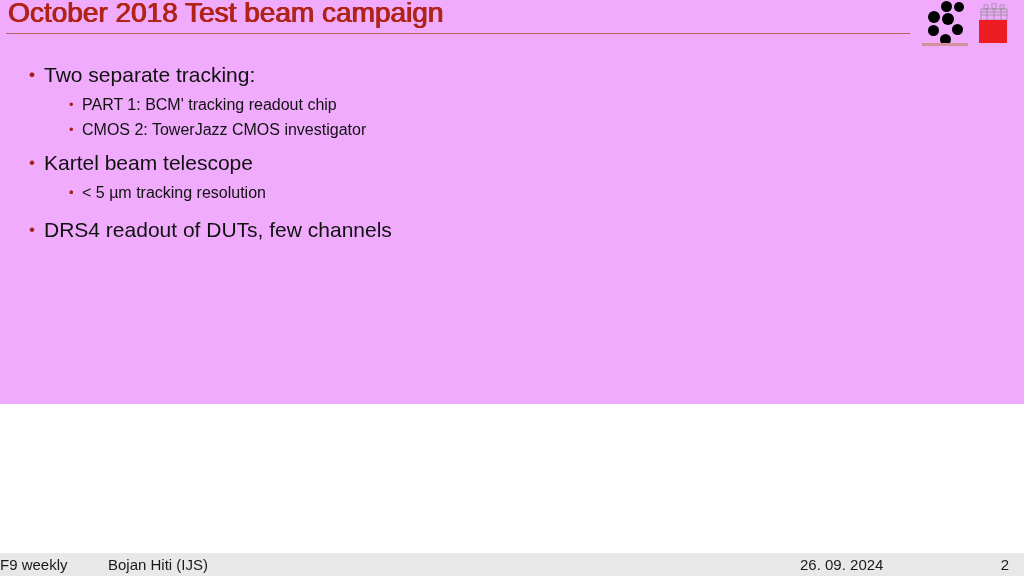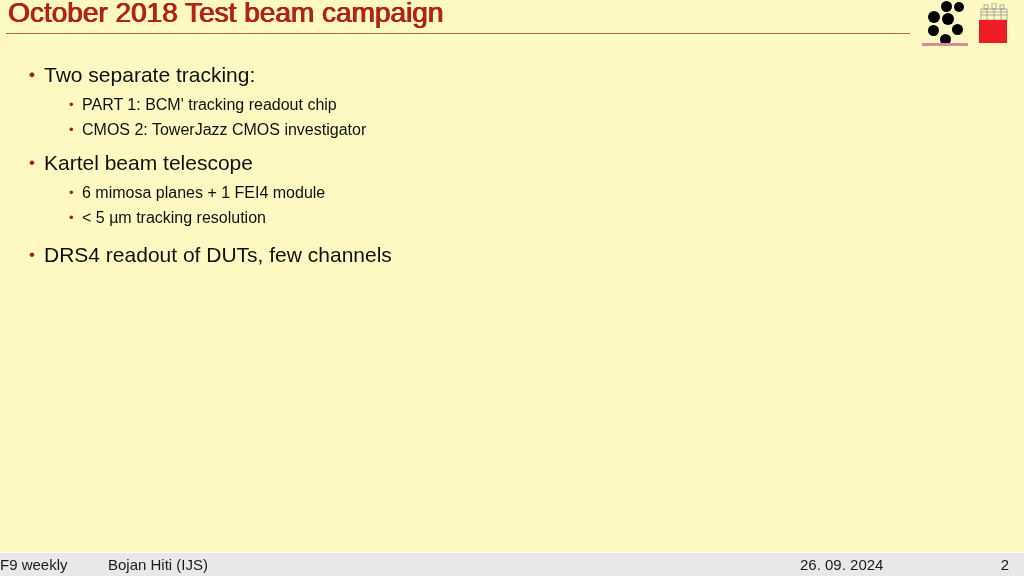--- a/index.html
+++ b/index.html
@@ -13,22 +13,22 @@
     font-family: "Liberation Sans", sans-serif;
     overflow: hidden;
     position: relative;
   }
 
   .slide {
     position: absolute;
     left: 0;
     top: 0;
     width: 1024px;
-    height: 552px;
-    background: #fef9c3;
+    height: 404px;
+    background: #f0abfc;
   }
 
   
   .title-block {
     position: absolute;
     left: 0;
     top: -4px;
     width: 1024px;
     height: 44px;
   }
@@ -246,21 +246,20 @@
 
     <div class="gap-sm"></div>
 
     <div class="bullet-row lvl1">
       <span class="marker">•</span>
       <span>Kartel beam telescope</span>
     </div>
 
     <div class="bullet-row lvl2">
       <span class="marker">•</span>
-      <span>6 mimosa planes + 1 FEI4 module</span>
     </div>
 
     <div class="bullet-row lvl2">
       <span class="marker">•</span>
       <span>&lt; 5 µm tracking resolution</span>
     </div>
 
     <div class="gap-md"></div>
 
     <div class="bullet-row lvl1">

